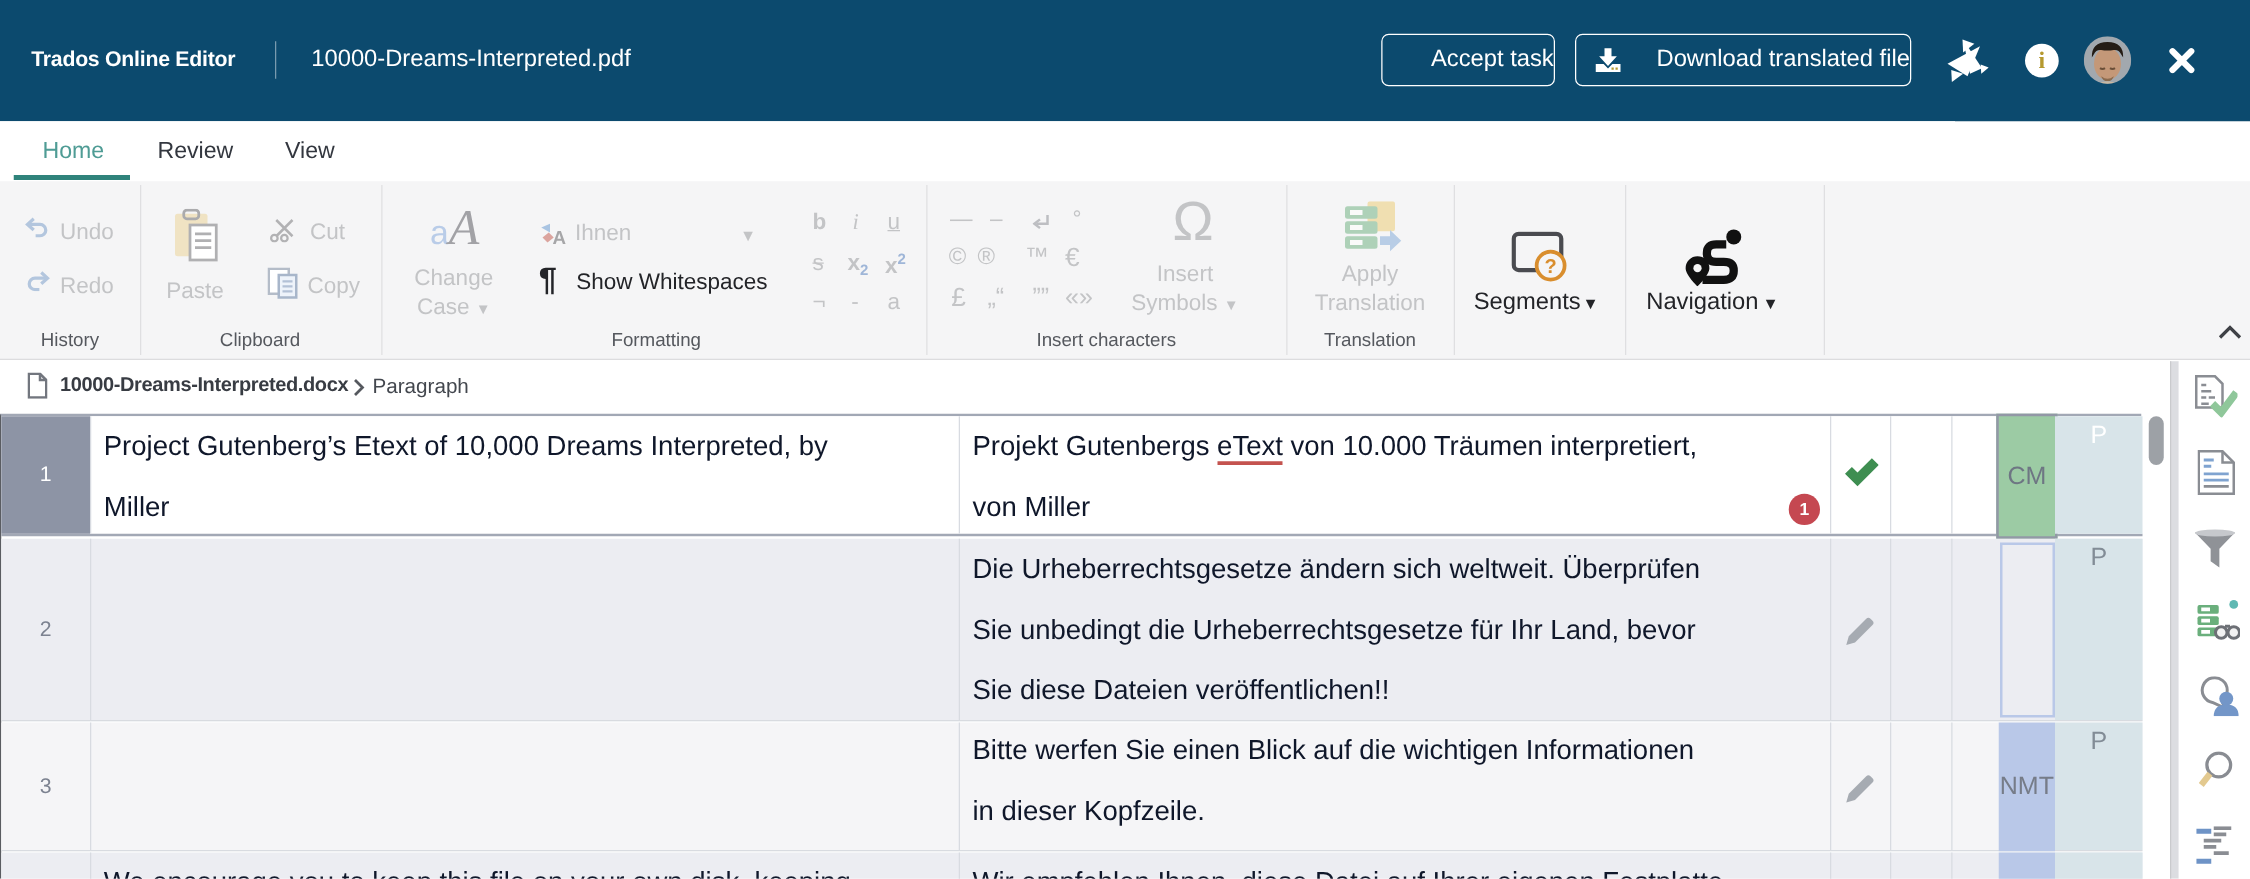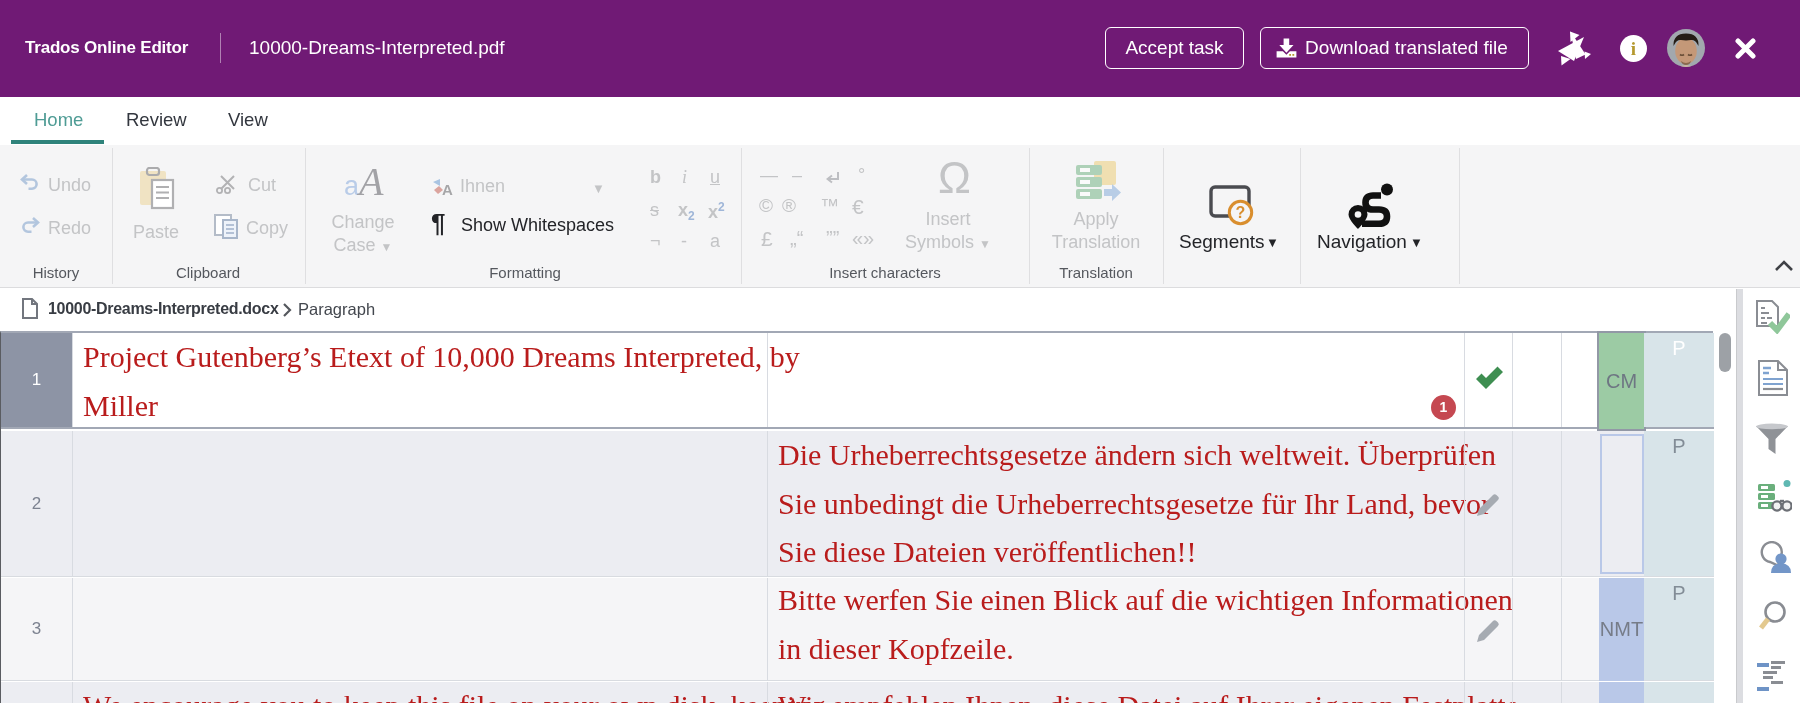--- a/index.html
+++ b/index.html
@@ -1,43 +1,43 @@
 <!DOCTYPE html>
 <html><head><meta charset="utf-8">
 <style>
 *{margin:0;padding:0;box-sizing:border-box}
 html,body{width:1800px;height:703px;overflow:hidden}
 body{font-family:"Liberation Sans",sans-serif;position:relative;background:#fff}
 .abs{position:absolute}
 
-#topbar{position:absolute;left:0;top:0;width:1800px;height:97px;background:#701a75}
+#topbar{position:absolute;left:0;top:0;width:1800px;height:97px;background:#0c4a6e}
 #topbar .ttl{position:absolute;left:25px;top:38px;color:#fff;font-size:17px;font-weight:700;letter-spacing:-0.2px}
 #topbar .vdiv{position:absolute;left:220px;top:33px;width:1px;height:30px;background:rgba(255,255,255,.45)}
 #topbar .fname{position:absolute;left:249px;top:37px;color:#fff;font-size:19px;font-weight:400}
-.tbtn{position:absolute;top:27px;height:42px;border:1.5px solid #fff;border-radius:6px;color:#fff;font-size:19px;line-height:40px;text-align:center}
+.tbtn{position:absolute;top:27px;height:42px;border:1.5px solid #fff;border-radius:6px;color:#fff;font-size:19px;line-height:40px;text-align:right}
 
 #tabs{position:absolute;left:0;top:97px;width:1564px;height:48px;background:#fff}
 #tabs .tab{position:absolute;top:12px;font-size:18.5px;color:#33373f}
 #tabs .underline{position:absolute;left:11px;top:43px;width:93px;height:4px;background:#2f837b}
 
 #ribbon{position:absolute;left:0;top:145px;width:1800px;height:143px;background:#f5f5f6;border-bottom:1px solid #dcdcde}
 .rsep{position:absolute;top:3px;width:1px;height:136px;background:#dfdfe1}
 .rlabel{position:absolute;top:119px;font-size:15px;color:#55585e;width:200px;text-align:center;font-weight:400}
 .dis{color:#c3c4c6}
 .ritem{position:absolute;font-size:18px;color:#c3c4c6}
 .blk{color:#232428}
 
 #crumb{position:absolute;left:0;top:289px;width:1736px;height:42px;background:#fff}
 
 #split{position:absolute;left:1736px;top:289px;width:7px;height:414px;background:#dcdde1;border-left:1px solid #c9cacd}
 #sidebar{position:absolute;left:1743px;top:289px;width:57px;height:414px;background:#fff}
 
 #grid{position:absolute;left:0;top:331px;width:1713px;height:372px;background:#fff;border-top:2px solid #a2a8b5;border-left:1px solid #5a5c61}
 .row{position:absolute;left:0;width:1713px}
-.serif{font-family:Liberation Serif, serif;font-size:30px;line-height:48.5px;color:#b91c1c;white-space:nowrap}
+.serif{font-family:Liberation Sans, sans-serif;font-size:22px;line-height:48.5px;color:#0f172a;white-space:nowrap}
 .numcell{position:absolute;left:0;top:0;width:71px;height:100%;font-size:17px;color:#7c8290;display:flex;align-items:center;justify-content:center}
 .vline{position:absolute;top:0;width:1px;height:100%;background:#d8dbe1}
 .pcol{position:absolute;left:1643px;top:0;width:70px;height:100%;background:#d8e4e9;font-size:20px;color:#828c96}
 .pcol span{position:absolute;left:0;top:4px;width:100%;text-align:center}
 #thumb{position:absolute;left:1719px;top:333px;width:12px;height:39px;background:#9da1a6;border-radius:6px}
 #chev{position:absolute;left:1774px;top:259px}
 </style></head>
 <body>
 <div id="topbar">
   <div class="ttl">Trados Online Editor</div>
@@ -280,20 +280,21 @@
         <rect x="14" y="20" width="12" height="3"></rect>
       </g>
     </svg>
 </div>
 
 <div id="grid">
 
   <div class="row" style="top:0;height:96px;background:#fff;border-bottom:2px solid #a2a8b5">
     <div class="numcell" style="background:#8d94a5;color:#fff">1</div>
     <div class="serif" style="position:absolute;left:82px;top:0">Project Gutenberg’s Etext of 10,000 Dreams Interpreted, by<br>Miller</div>
+    <div class="serif" style="position:absolute;left:777px;top:0">Projekt Gutenbergs <span style="border-bottom:3px solid #c4534f">eText</span> von 10.000 Träumen interpretiert,<br>von Miller</div>
     <div style="position:absolute;left:1430px;top:62px;width:25px;height:25px;border-radius:50%;background:#c54851;color:#fff;font-size:14px;font-weight:700;text-align:center;line-height:25px">1</div>
     <svg class="abs" style="left:1473px;top:33px" width="29" height="25" viewBox="0 0 29 25">
         <path d="M2 13 l5.5-5.5 L12 12 L23.5 0.5 29 6 12 23 z" fill="#3e8e51"></path>
       </svg>
     <div class="vline" style="left:71px"></div>
       <div class="vline" style="left:766px"></div>
       <div class="vline" style="left:1463px"></div>
       <div class="vline" style="left:1511px"></div>
       <div class="vline" style="left:1560px"></div>
     <div style="position:absolute;left:1596px;top:-2px;width:49px;height:100px;background:#9ccba4;border:2px solid #9298a6"></div>

